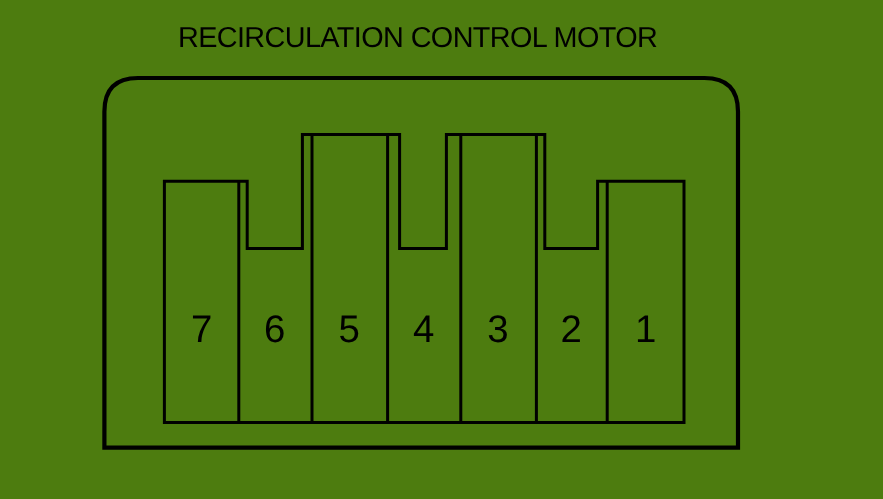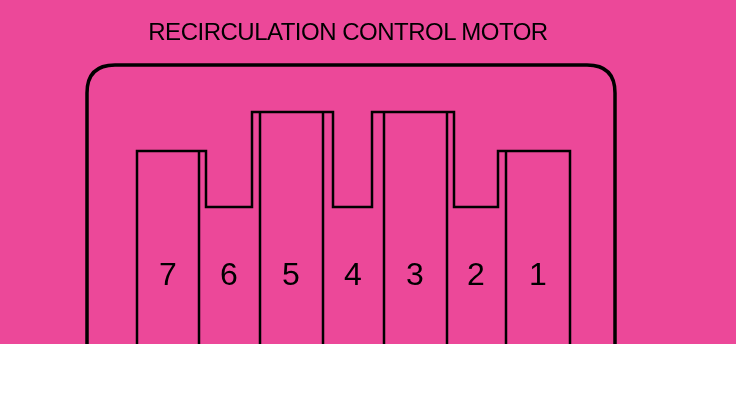--- a/index.html
+++ b/index.html
@@ -3,22 +3,22 @@
 <meta charset="utf-8">
 <style>
   html, body {
     margin: 0;
     padding: 0;
     background: #ffffff;
   }
   .page {
     position: relative;
     width: 736px;
-    height: 344px;
-    background: #ec4899;
+    height: 416px;
+    background: #4d7c0f;
     overflow: hidden;
     font-family: "Liberation Sans", sans-serif;
   }
   .diagram-title {
     position: absolute;
     top: 19px;
     left: 348px;
     transform: translateX(-50%);
     font-size: 24px;
     line-height: 26px;

